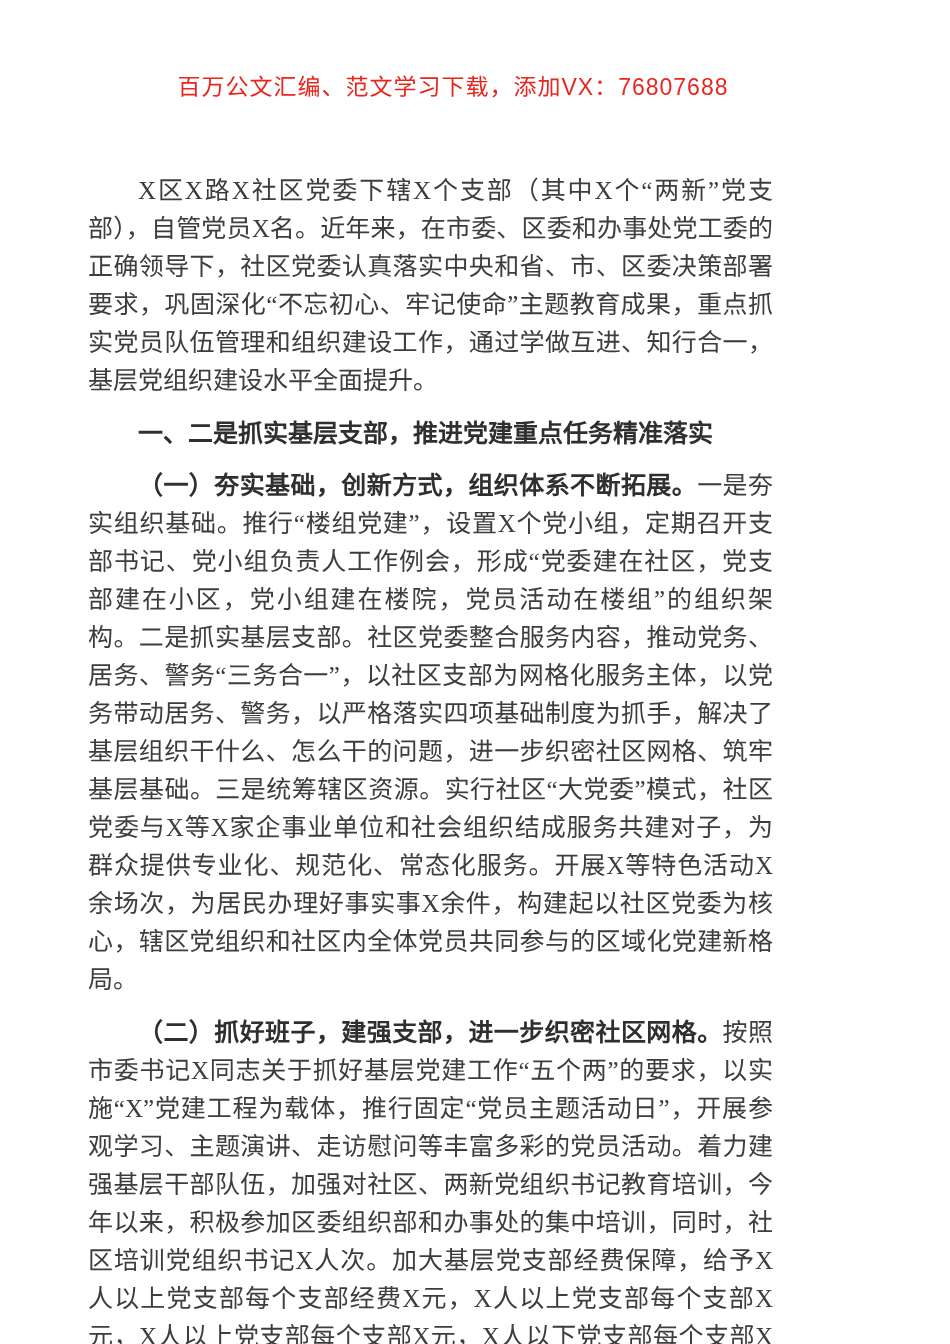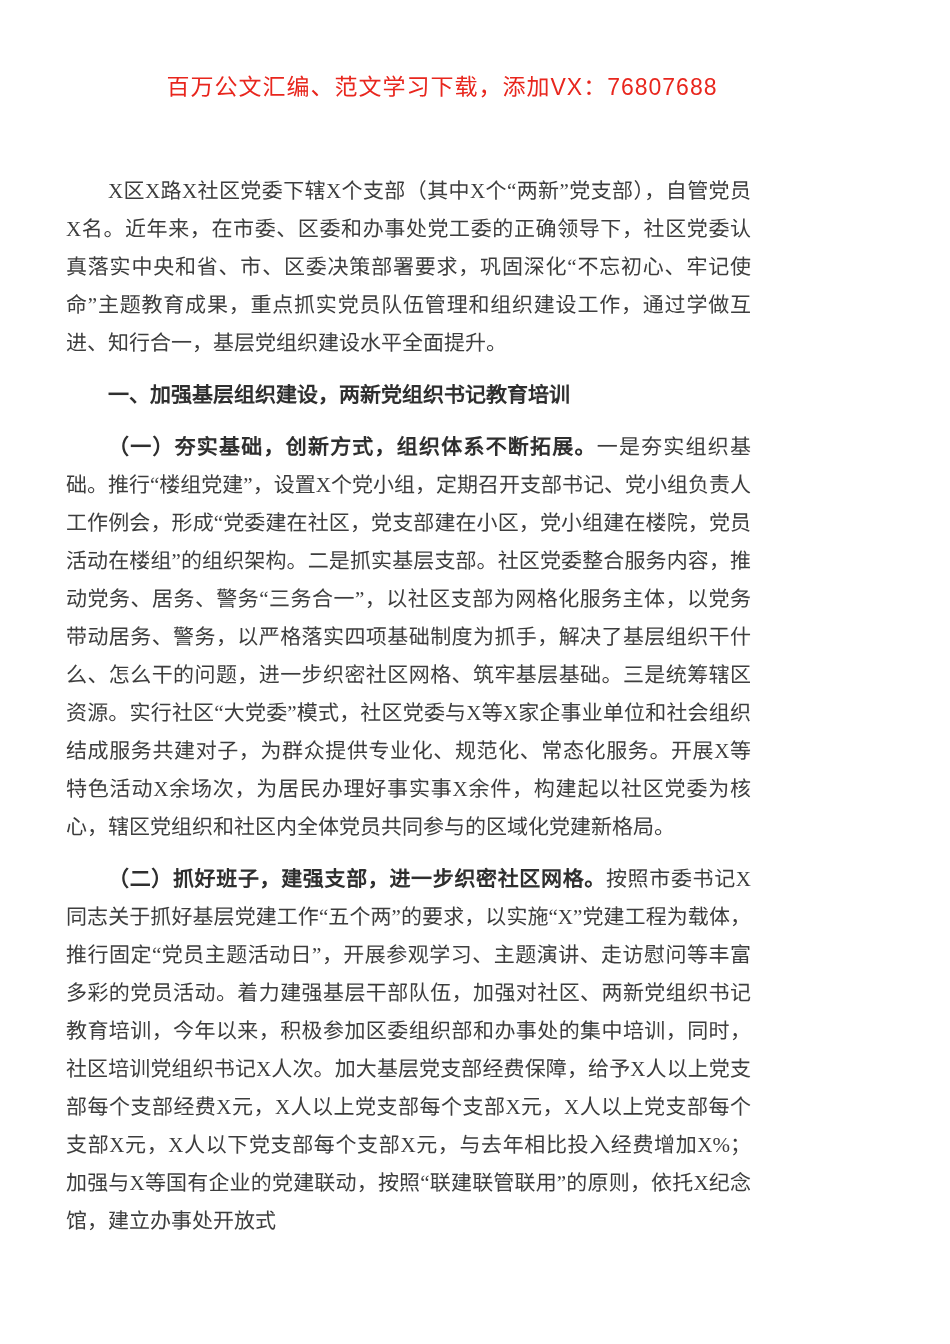--- a/index.html
+++ b/index.html
@@ -7,40 +7,40 @@
     padding: 0;
     background: #ffffff;
   }
   .page {
     position: relative;
     width: 950px;
     height: 1344px;
     margin: 0 auto;
     background: #ffffff;
     box-sizing: border-box;
-    padding: 68px 132px 0 66px;
+    padding: 68px 132px 0 88px;
     overflow: hidden;
     font-family: "Liberation Serif", "DejaVu Serif", serif;
     color: #3d3d3d;
   }
   .ad-header {
     text-align: center;
     font-family: "Liberation Sans", "DejaVu Sans", sans-serif;
     font-size: 23px;
     font-weight: 500;
     color: #e8261d;
     letter-spacing: 1px;
     margin: 0 0 70px 0;
     white-space: nowrap;
   }
   .doc-body {
     width: 685px;
   }
   .para {
-    font-size: 21px;
+    font-size: 25px;
     line-height: 38px;
     text-align: justify;
     text-indent: 2em;
     margin: 0 0 14px 0;
     word-break: break-all;
   }
   .para.heading {
     font-weight: 700;
     font-family: "Liberation Sans", "DejaVu Sans", sans-serif;
     color: #2f2f2f;
@@ -55,17 +55,17 @@
     font-weight: 400;
   }
 </style>
 </head>
 <body>
 
 <div class="page">
   <div class="ad-header">百万公文汇编、范文学习下载，添加VX：76807688</div>
   <div class="doc-body" id="doc-body">
       <p class="para"><span class="run-normal">X区X路X社区党委下辖X个支部（其中X个“两新”党支部），自管党员X名。近年来，在市委、区委和办事处党工委的正确领导下，社区党委认真落实中央和省、市、区委决策部署要求，巩固深化“不忘初心、牢记使命”主题教育成果，重点抓实党员队伍管理和组织建设工作，通过学做互进、知行合一，基层党组织建设水平全面提升。</span></p>
-      <p class="para heading"><span class="run-bold">一、加强基层组织建设，两新党组织书记教育培训</span></p>
+      <p class="para heading"><span class="run-bold">一、二是抓实基层支部，推进党建重点任务精准落实</span></p>
       <p class="para"><span class="run-bold">（一）夯实基础，创新方式，组织体系不断拓展。</span><span class="run-normal">一是夯实组织基础。推行“楼组党建”，设置X个党小组，定期召开支部书记、党小组负责人工作例会，形成“党委建在社区，党支部建在小区，党小组建在楼院，党员活动在楼组”的组织架构。二是抓实基层支部。社区党委整合服务内容，推动党务、居务、警务“三务合一”，以社区支部为网格化服务主体，以党务带动居务、警务，以严格落实四项基础制度为抓手，解决了基层组织干什么、怎么干的问题，进一步织密社区网格、筑牢基层基础。三是统筹辖区资源。实行社区“大党委”模式，社区党委与X等X家企事业单位和社会组织结成服务共建对子，为群众提供专业化、规范化、常态化服务。开展X等特色活动X余场次，为居民办理好事实事X余件，构建起以社区党委为核心，辖区党组织和社区内全体党员共同参与的区域化党建新格局。</span></p>
       <p class="para"><span class="run-bold">（二）抓好班子，建强支部，进一步织密社区网格。</span><span class="run-normal">按照市委书记X同志关于抓好基层党建工作“五个两”的要求，以实施“X”党建工程为载体，推行固定“党员主题活动日”，开展参观学习、主题演讲、走访慰问等丰富多彩的党员活动。着力建强基层干部队伍，加强对社区、两新党组织书记教育培训，今年以来，积极参加区委组织部和办事处的集中培训，同时，社区培训党组织书记X人次。加大基层党支部经费保障，给予X人以上党支部每个支部经费X元，X人以上党支部每个支部X元，X人以上党支部每个支部X元，X人以下党支部每个支部X元，与去年相比投入经费增加X%；加强与X等国有企业的党建联动，按照“联建联管联用”的原则，依托X纪念馆，建立办事处开放式</span></p>
     </div>
 </div>
 
 </body></html>

